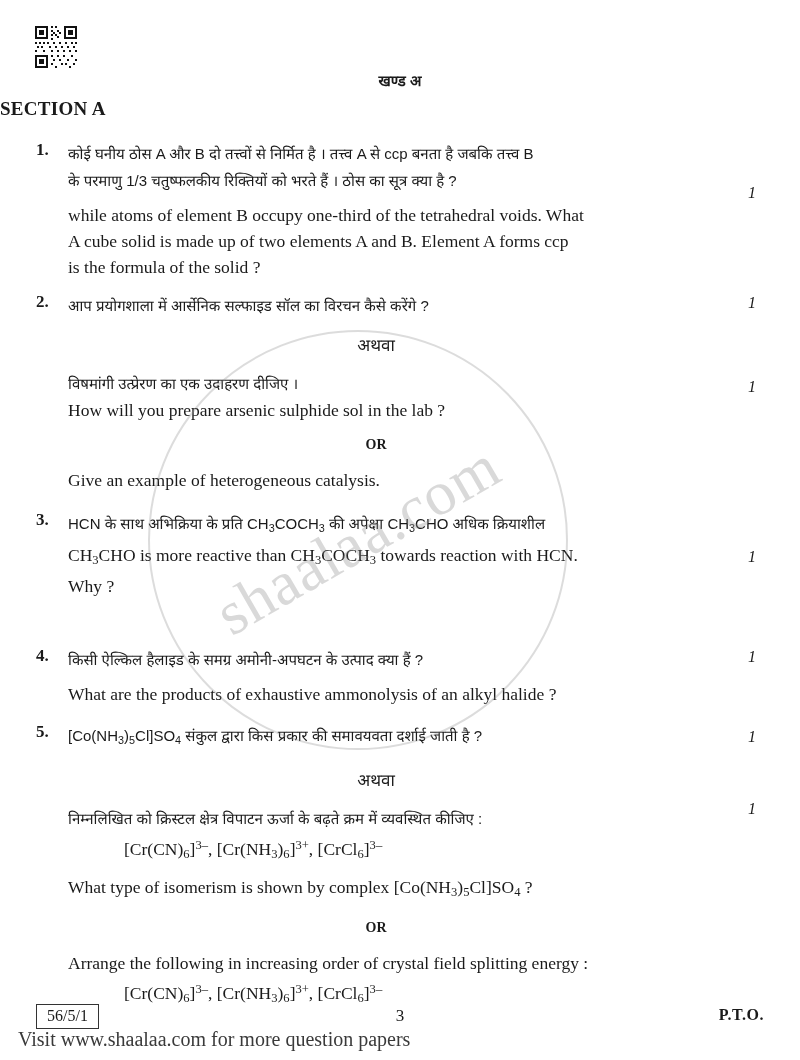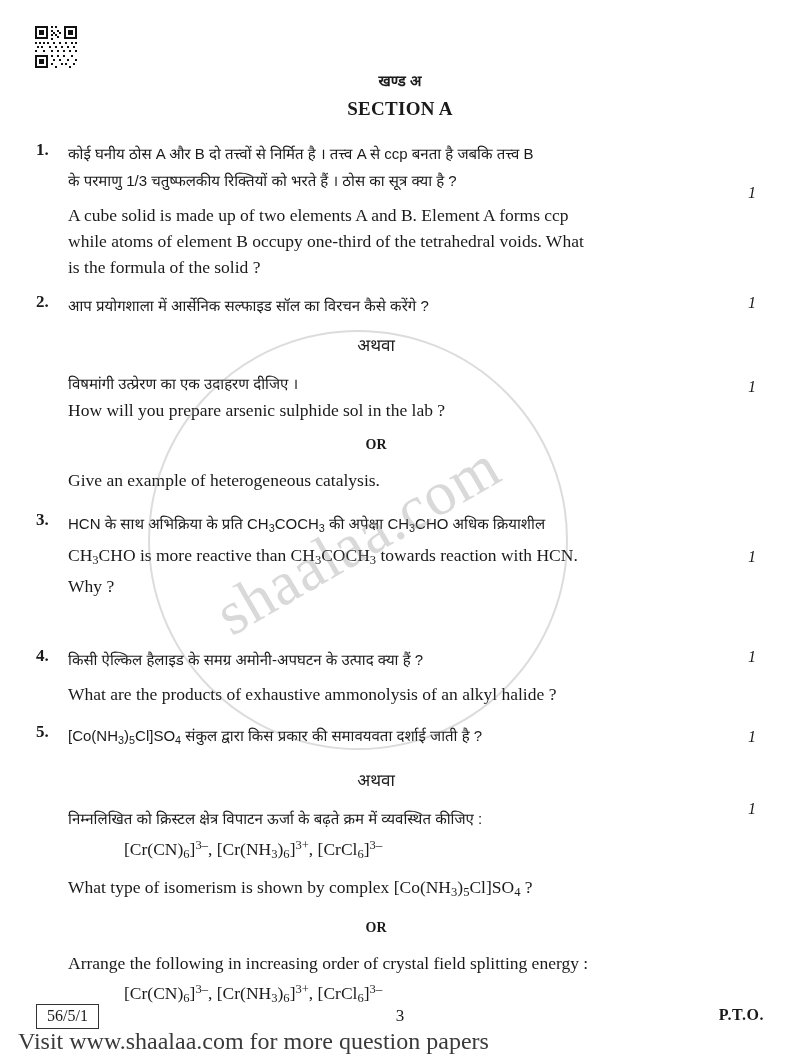--- a/index.html
+++ b/index.html
@@ -66,21 +66,21 @@
     top: 70px;
     text-align: center;
     font-family: "Liberation Sans", sans-serif;
     font-size: 15px;
     font-weight: 700;
   }
   .head-en {
     position: absolute;
     left: 0; right: 0;
     top: 98px;
-    text-align: center;
+    text-align: left;
     font-size: 19px;
     font-weight: 700;
     letter-spacing: .3px;
   }
 
   .qblock {
     position: absolute;
     left: 36px;
     width: 728px;
   }
@@ -157,21 +157,21 @@
     right: 36px;
     top: 1006px;
     font-size: 16px;
     font-weight: 700;
     letter-spacing: .5px;
   }
   .footer-visit {
     position: absolute;
     left: 18px;
     top: 1028px;
-    font-size: 24px;
+    font-size: 20px;
     color: #3a3a3a;
     font-family: "Liberation Serif", serif;
     text-align: center;
   }
 </style>
 </head>
 <body>
 
 <div class="page">
 
@@ -251,22 +251,22 @@
   <div class="head-hi">खण्ड अ</div>
   <div class="head-en">SECTION A</div>
 
   <div class="qblock" style="top:140px;">
     <div class="qnum">1.</div>
     <div class="marks" style="top:44px;">1</div>
     <div class="qbody">
       <div class="line-hi">कोई घनीय ठोस A और B दो तत्त्वों से निर्मित है । तत्त्व A से ccp बनता है जबकि तत्त्व B</div>
       <div class="line-hi">के परमाणु 1/3 चतुष्फलकीय रिक्तियों को भरते हैं । ठोस का सूत्र क्या है ?</div>
       <div class="gap-sm"></div>
+      <div class="line-en">while atoms of element B occupy one-third of the tetrahedral voids. What</div>
       <div class="line-en">A cube solid is made up of two elements A and B. Element A forms ccp</div>
-      <div class="line-en">while atoms of element B occupy one-third of the tetrahedral voids. What</div>
       <div class="line-en">is the formula of the solid ?</div>
     </div>
   </div>
 
   <div class="qblock" style="top:292px;">
     <div class="qnum">2.</div>
     <div class="marks" style="top:2px;">1</div>
     <div class="marks" style="top:86px;">1</div>
     <div class="qbody">
       <div class="line-hi">आप प्रयोगशाला में आर्सेनिक सल्फाइड सॉल का विरचन कैसे करेंगे ?</div>

